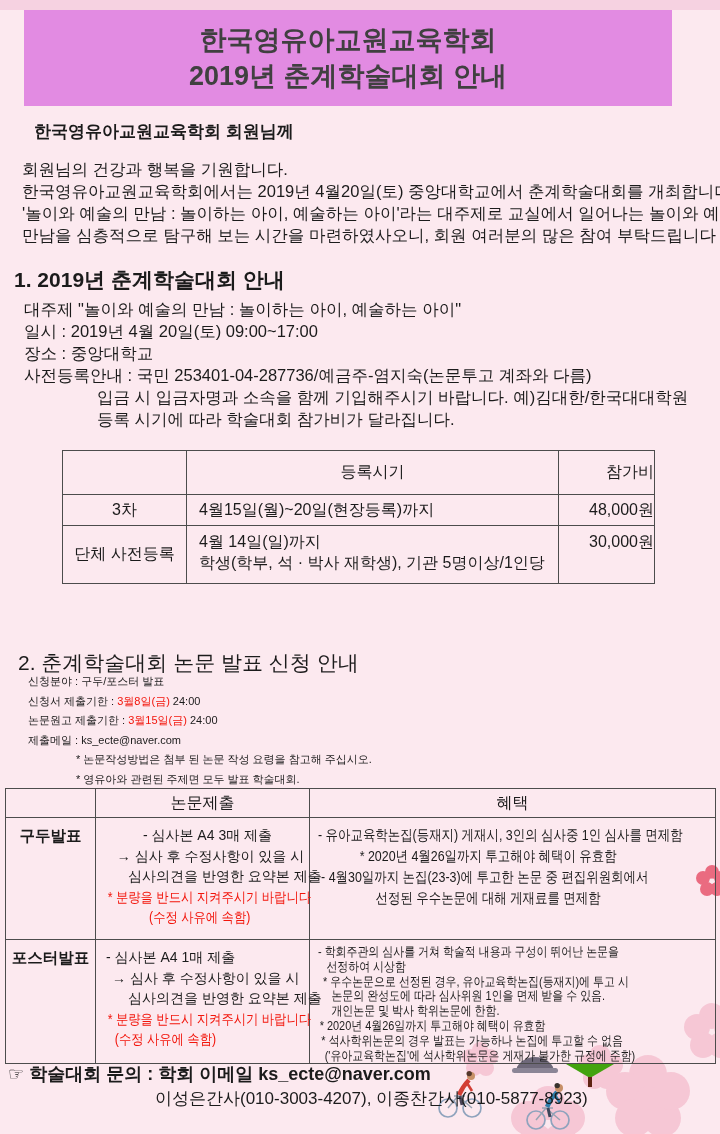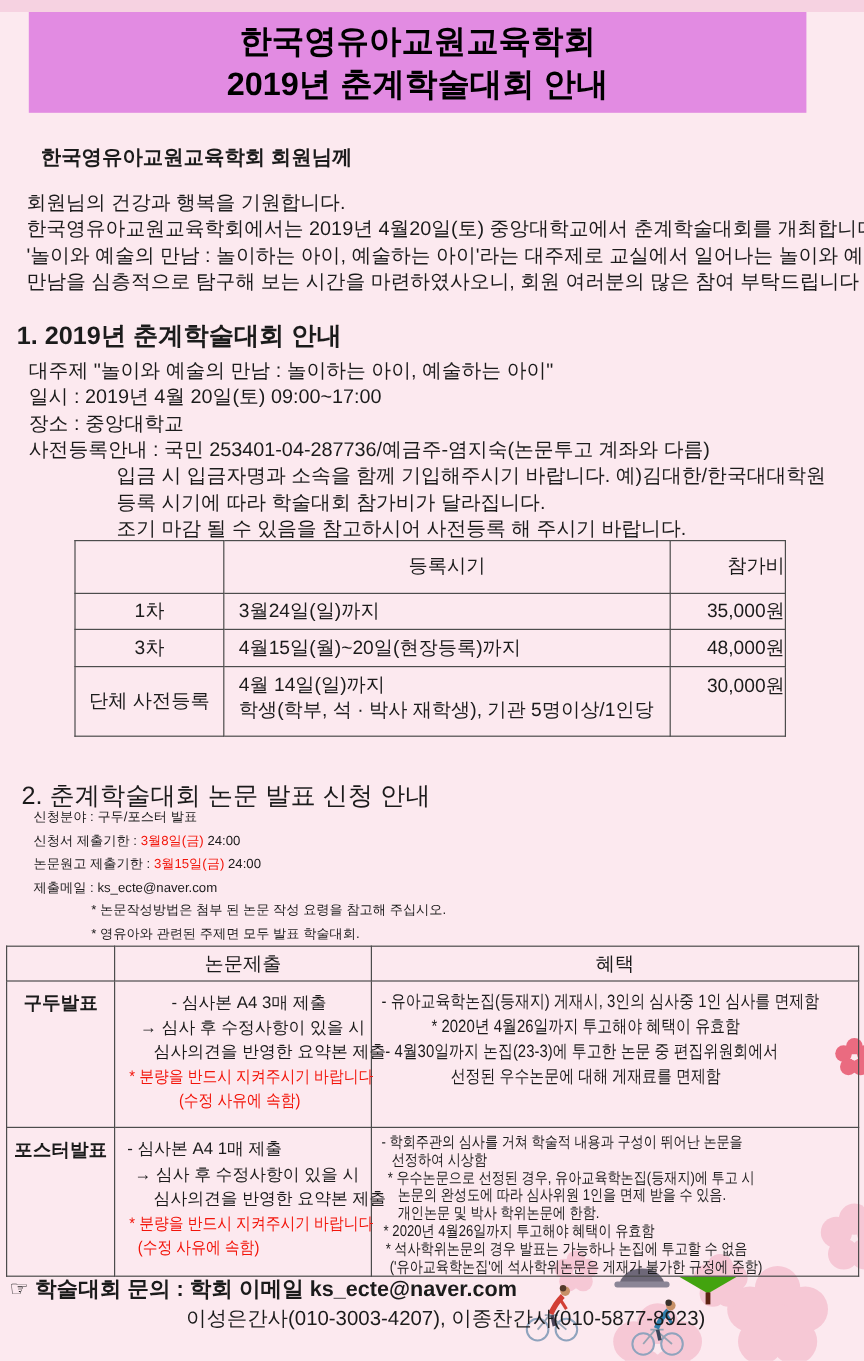--- a/index.html
+++ b/index.html
@@ -9,23 +9,23 @@
     background:#fce9ef; color:#1b1b1b;
     font-family:"Liberation Sans","DejaVu Sans",sans-serif;
   }
   .abs { position:absolute; }
   .line { white-space:nowrap; }
   .red { color:#f2140a; }
 
   #top-strip { left:0; top:0; width:720px; height:10px; background:#f6d2e1; }
 
   #header-banner {
-    left:24px; top:10px; width:648px; height:84px; background:#e28be2;
+    left:24px; top:10px; width:648px; height:96px; background:#e28be2;
     display:flex; flex-direction:column; justify-content:center; align-items:center;
-    color:#000000; font-weight:bold; font-size:27px; line-height:36px; text-align:center;
+    color:#404040; font-weight:bold; font-size:27px; line-height:36px; text-align:center;
   }
 
   #greeting { left:34px; top:120px; font-size:17px; font-weight:bold; }
   #intro { left:22px; top:158px; font-size:16.5px; line-height:22px; }
 
   #sec1-heading { left:14px; top:266px; font-size:21px; font-weight:bold; }
   #sec1-info { left:24px; top:298px; font-size:16.5px; line-height:22px; }
   .cont { padding-left:73px; }
 
   table { border-collapse:collapse; table-layout:fixed; }
@@ -151,40 +151,34 @@
 
 <div id="sec1-heading" class="abs line">1. 2019년 춘계학술대회 안내</div>
 
 <div id="sec1-info" class="abs">
   <div class="line">대주제 "놀이와 예술의 만남 : 놀이하는 아이, 예술하는 아이"</div>
   <div class="line">일시 : 2019년 4월 20일(토) 09:00~17:00</div>
   <div class="line">장소 : 중앙대학교</div>
   <div class="line">사전등록안내 : 국민 253401-04-287736/예금주-염지숙(논문투고 계좌와 다름)</div>
   <div class="line cont">입금 시 입금자명과 소속을 함께 기입해주시기 바랍니다. 예)김대한/한국대대학원</div>
   <div class="line cont">등록 시기에 따라 학술대회 참가비가 달라집니다.</div>
-  <div class="line cont">조기 마감 될 수 있음을 참고하시어 사전등록 해 주시기 바랍니다.</div>
 </div>
 
 <table id="fee-table">
   <colgroup>
       <col style="width:124px">
       <col style="width:372px">
       <col style="width:96px">
     </colgroup>
   <tbody>
       <tr style="height:44px">
     <td class="c1"></td>
     <td class="c2 c2h">등록시기</td>
     <td class="c3">참가비</td>
   </tr>
-  <tr style="height:30px">
-    <td class="c1">1차</td>
-    <td class="c2">3월24일(일)까지</td>
-    <td class="c3">35,000원</td>
-  </tr>
   <tr style="height:31px">
     <td class="c1">3차</td>
     <td class="c2">4월15일(월)~20일(현장등록)까지</td>
     <td class="c3">48,000원</td>
   </tr>
   <tr style="height:58px">
     <td class="c1">단체 사전등록</td>
     <td class="c2 two-line" style="vertical-align:top">
       <div class="line">4월 14일(일)까지</div>
       <div class="line">학생(학부, 석 · 박사 재학생), 기관 5명이상/1인당</div>

